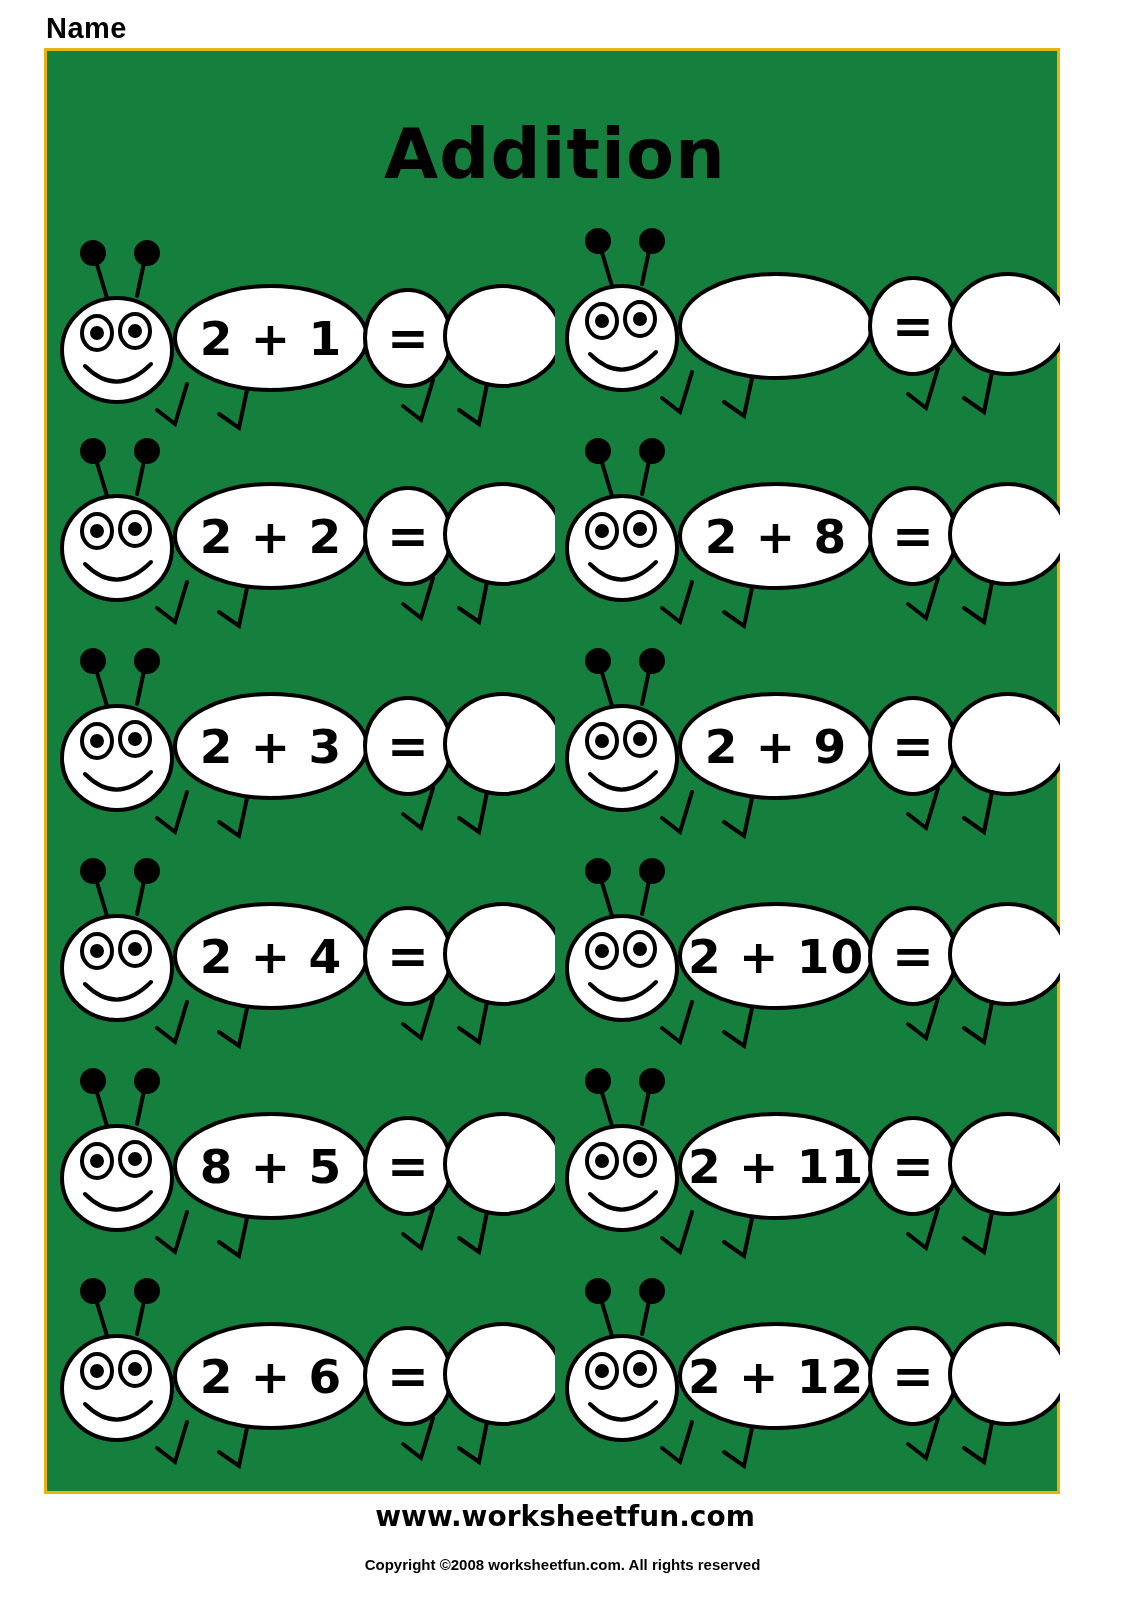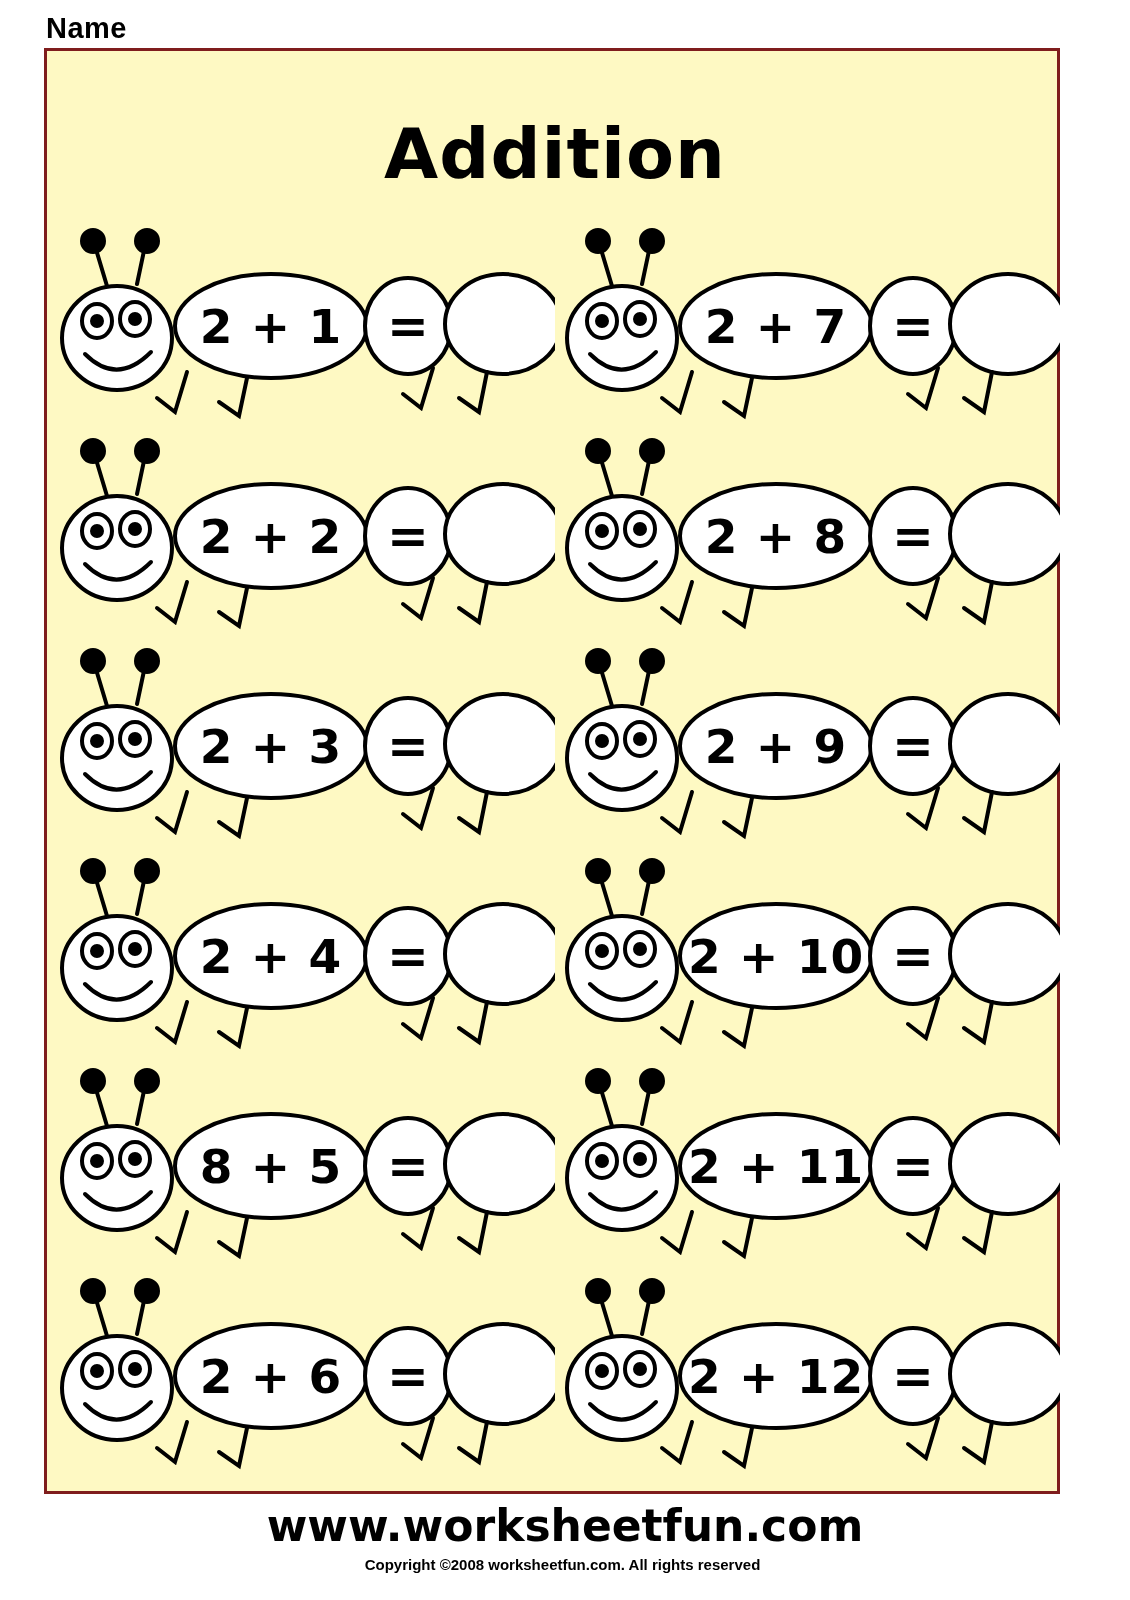--- a/index.html
+++ b/index.html
@@ -34,23 +34,23 @@
   .header-name { left: 46px; top: 4px; }
   .header-date { left: 580px; top: 4px; margin-top: 40px; }
 
   
   .sheet {
     position: absolute;
     left: 44px;
     top: 48px;
     width: 1016px;
     height: 1446px;
-    border: 3px solid #7f1d1d;
+    border: 3px solid #eab308;
     box-sizing: border-box;
-    background: #fef9c3;
+    background: #15803d;
     text-decoration: underline;
   }
 
   
   .title {
     position: absolute;
     top: 62px;
     left: 0;
     width: 1016px;
     text-align: center;
@@ -122,21 +122,21 @@
   }
 
   
   .footer-url {
     position: absolute;
     top: 1500px;
     left: 0;
     width: 1130px;
     text-align: center;
     font-family: "DejaVu Sans", sans-serif;
-    font-size: 44px;
+    font-size: 28px;
     font-weight: bold;
     letter-spacing: 0px;
   }
   .footer-copy {
     position: absolute;
     top: 1556px;
     left: 0;
     width: 1125px;
     text-align: center;
     font-family: "Liberation Sans", sans-serif;
@@ -151,21 +151,21 @@
   <div class="header-label header-name">Name</div>
   <div class="header-label header-date">Date</div>
 </div>
 
 <div class="sheet">
 
   <div class="title">Addition</div>
 
   <div class="grid">
 
-    <div class="cell col-left" style="top:0px;text-align:right;">
+    <div class="cell col-left" style="top:12px;text-align:right;">
       <div class="bug">
         <svg width="508" height="210" viewBox="0 0 508 210" fill="none" stroke="#000" stroke-width="4" stroke-linecap="round">
           <line x1="60" y1="60" x2="48" y2="20"></line>
             <circle cx="46" cy="15" r="11" fill="#000"></circle>
           <line x1="90" y1="58" x2="98" y2="20"></line>
             <circle cx="100" cy="15" r="11" fill="#000"></circle>
           <ellipse cx="70" cy="112" rx="55" ry="52" fill="#fff"></ellipse>
           <ellipse cx="50" cy="95" rx="15" ry="17" fill="#fff"></ellipse>
             <circle cx="50" cy="95" r="5" fill="#000"></circle>
           <ellipse cx="88" cy="93" rx="15" ry="17" fill="#fff"></ellipse>
@@ -200,21 +200,20 @@
           <path d="M38 128 Q70 160 104 126" fill="none"></path>
           <ellipse cx="224" cy="100" rx="96" ry="52" fill="#fff"></ellipse>
           <ellipse cx="361" cy="100" rx="43" ry="48" fill="#fff"></ellipse>
           <ellipse cx="456" cy="98" rx="58" ry="50" fill="#fff"></ellipse>
           <path d="M140 146 L128 186 L110 172"></path>
           <path d="M200 152 L192 190 L172 176"></path>
           <path d="M386 142 L374 182 L356 168"></path>
           <path d="M440 146 L432 186 L412 172"></path>
         </svg>
       </div>
-      <div class="expr">2 + 7</div>
       <div class="equals">=</div>
       <div class="answer-space"></div>
     </div>
 
     <div class="cell col-left" style="top:210px;">
       <div class="bug">
         <svg width="508" height="210" viewBox="0 0 508 210" fill="none" stroke="#000" stroke-width="4" stroke-linecap="round">
           <line x1="60" y1="60" x2="48" y2="20"></line>
             <circle cx="46" cy="15" r="11" fill="#000"></circle>
           <line x1="90" y1="58" x2="98" y2="20"></line>

